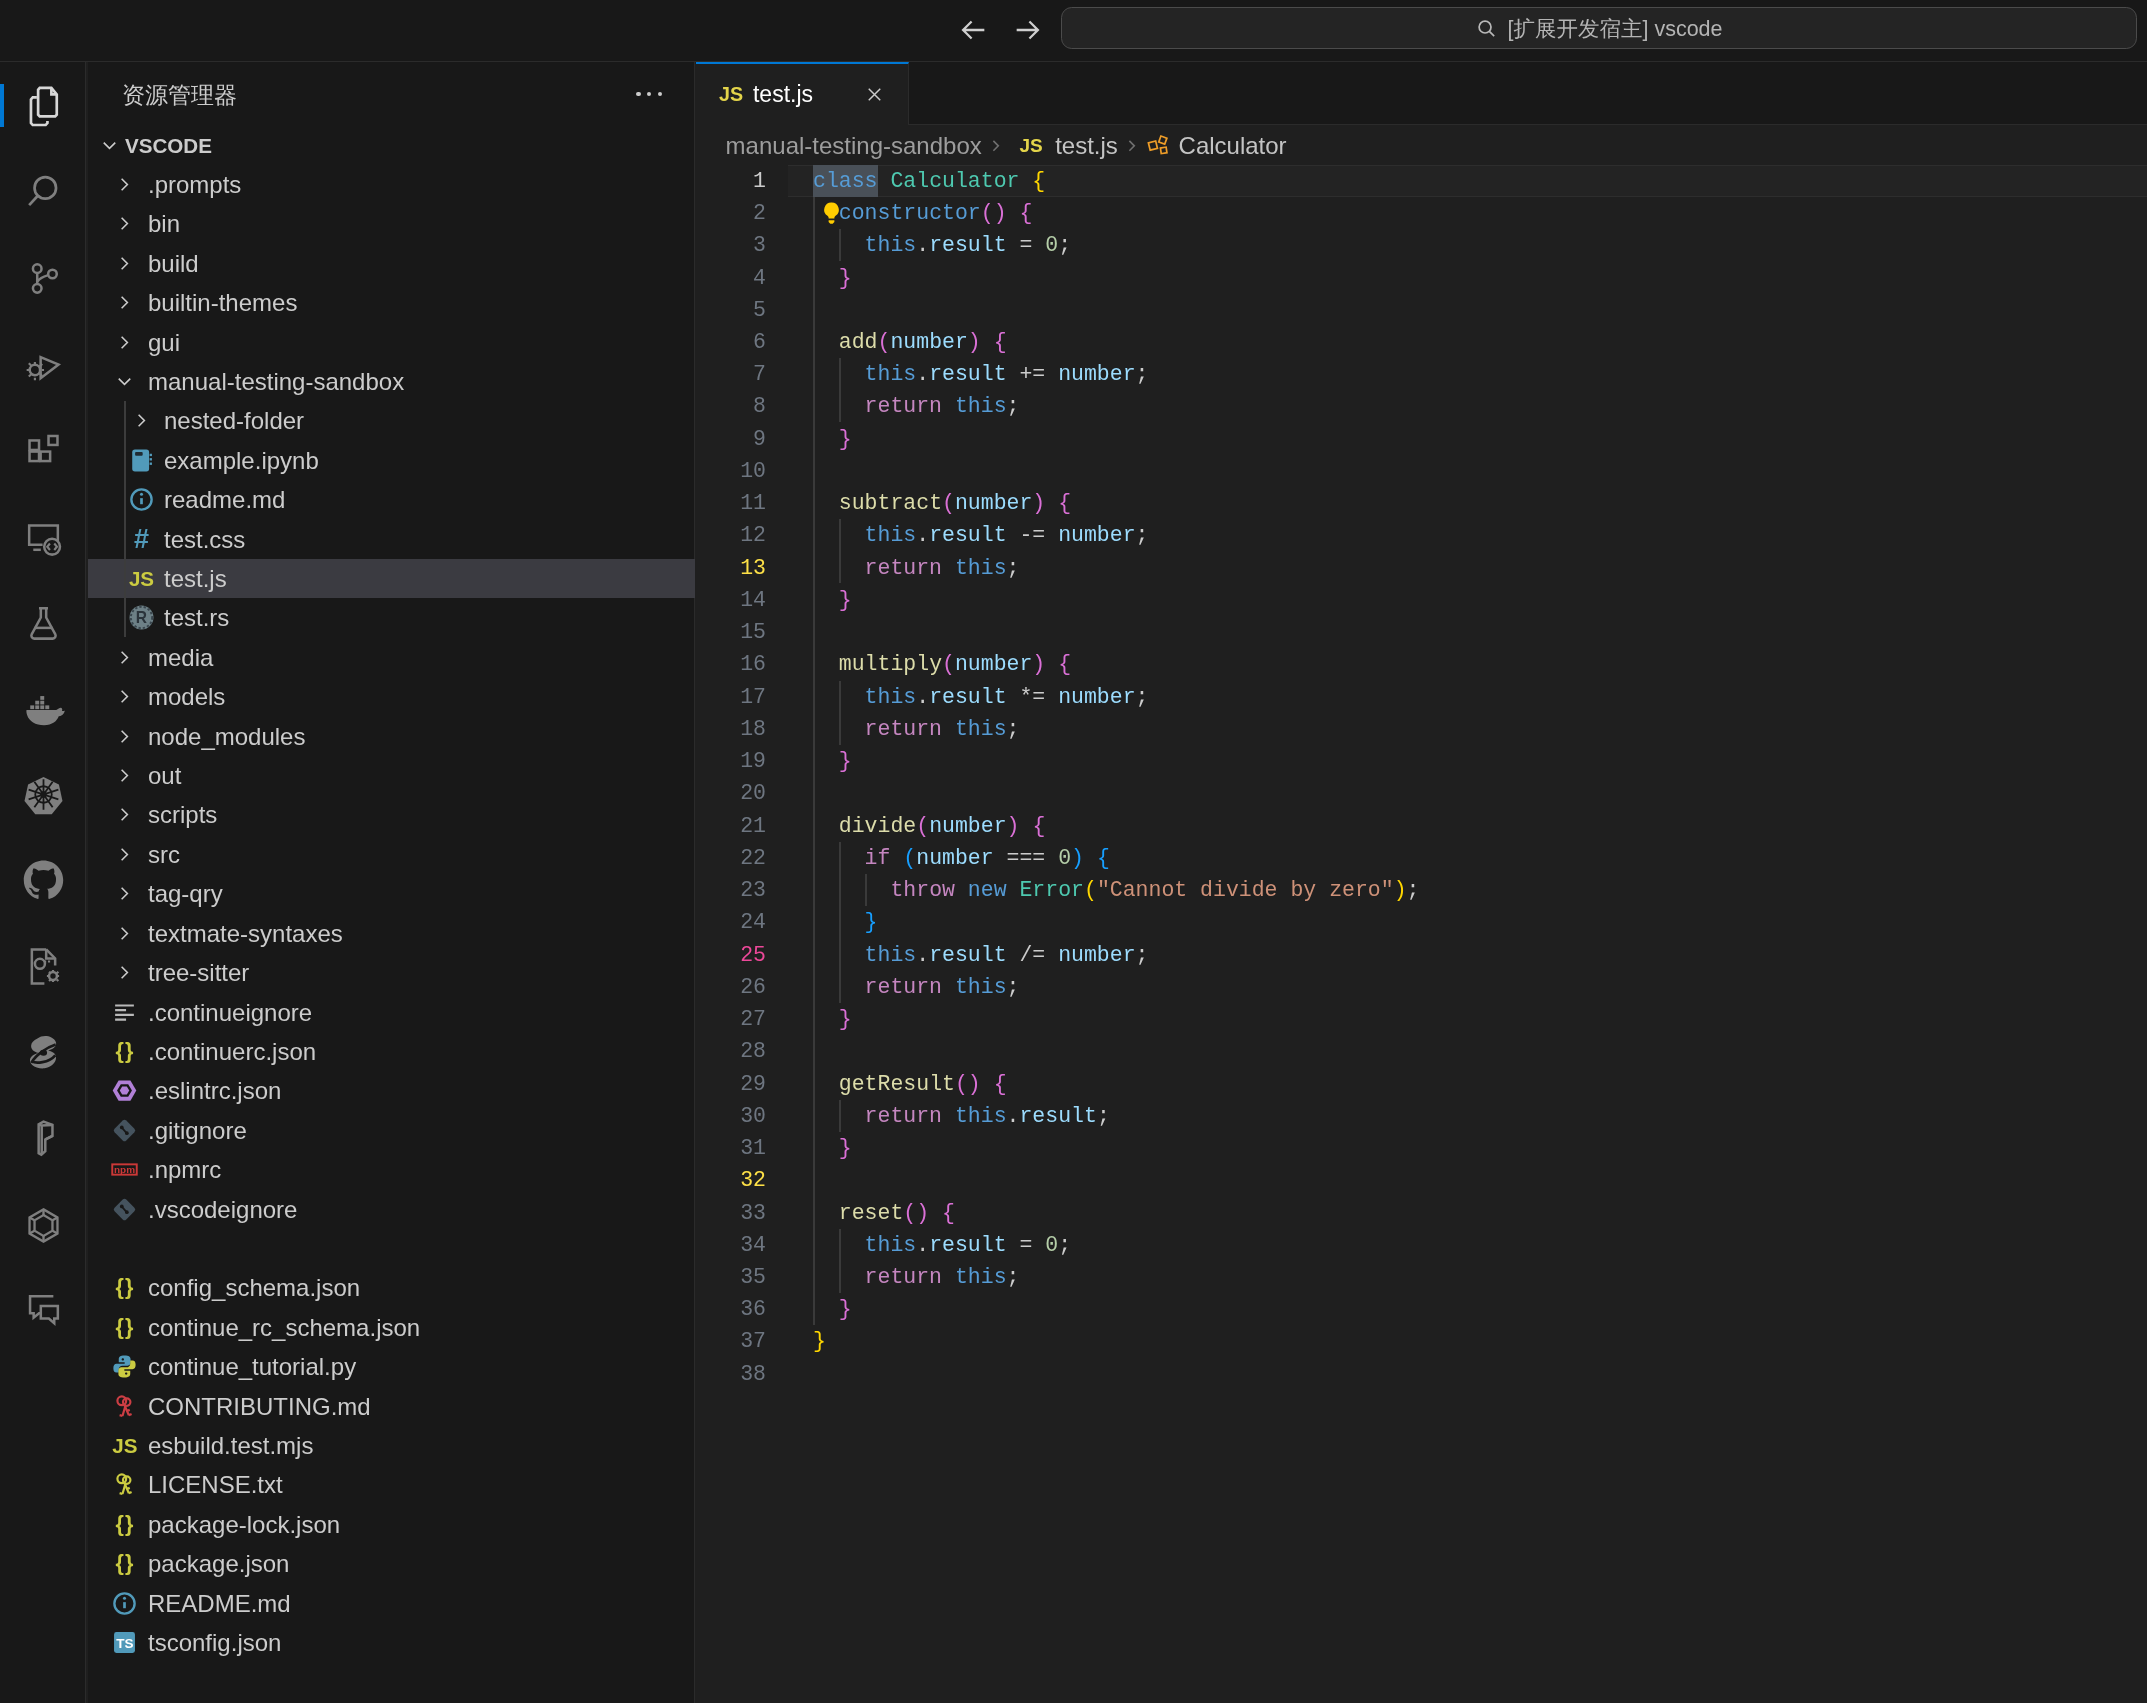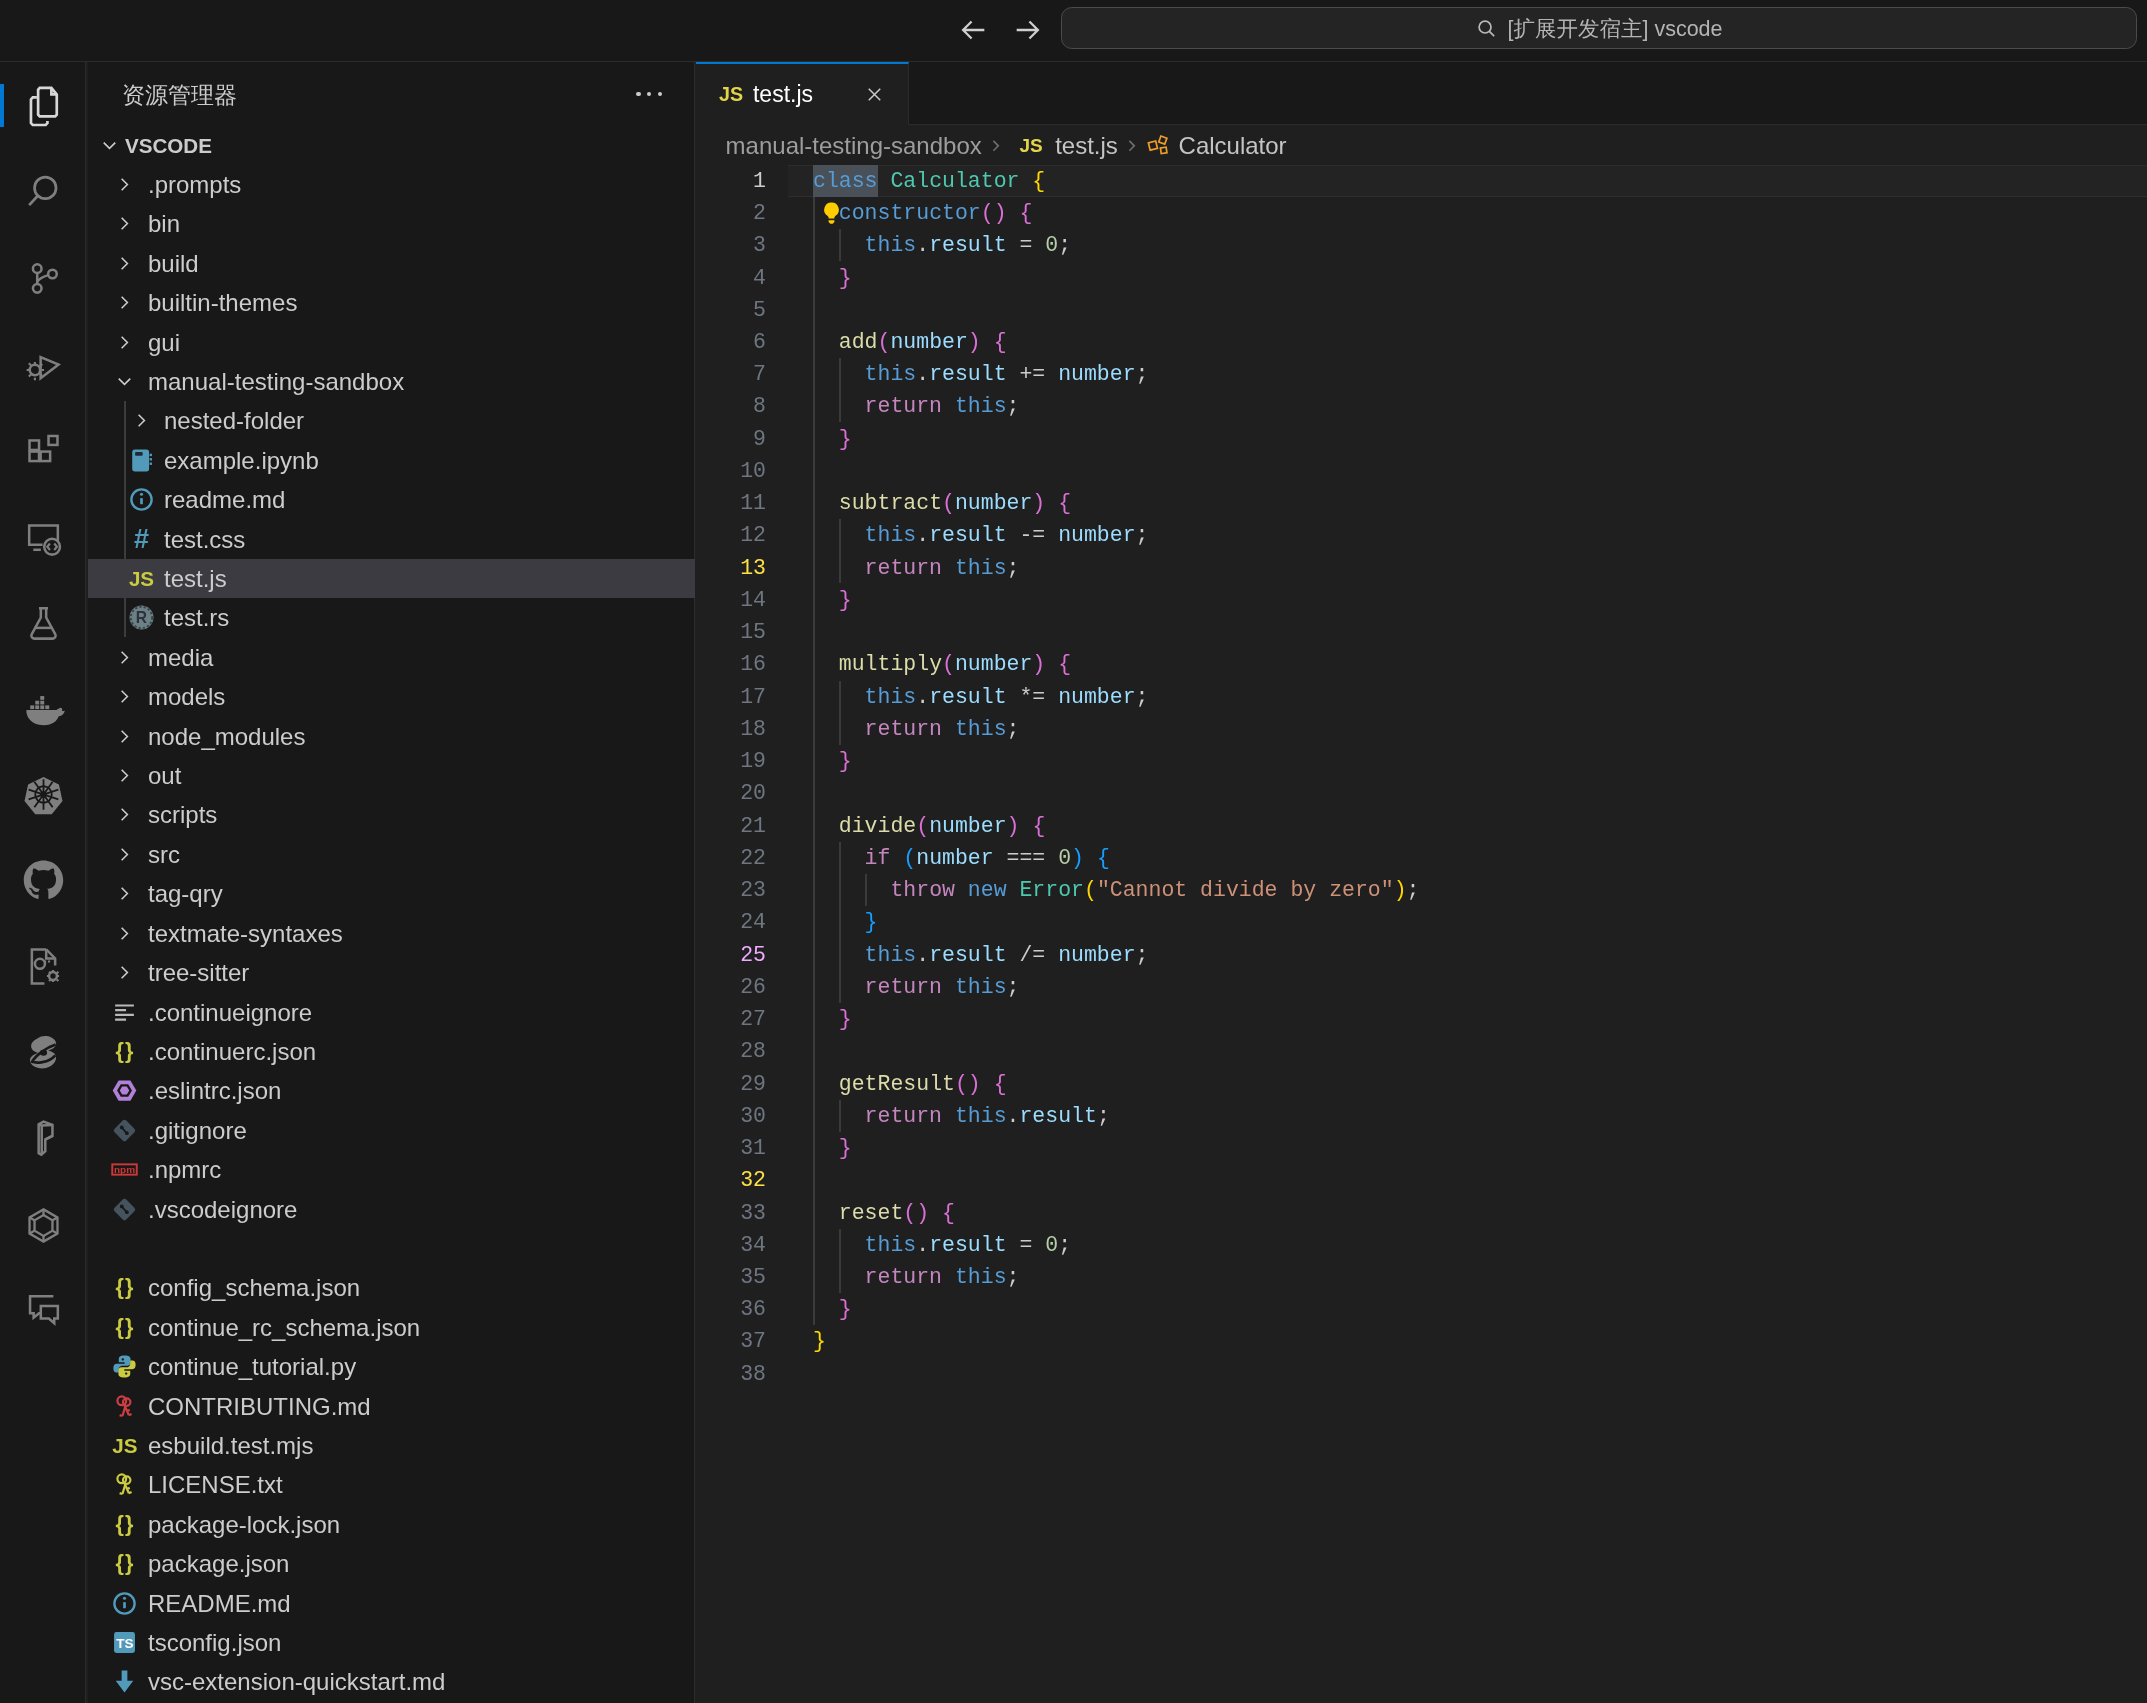--- a/index.html
+++ b/index.html
@@ -327,23 +327,20 @@
 <div class="row" style="top:1482px;"><div class="glyph" style="left:22.4px;"><span class="fi" style="color:#cbcb41;font-size:21.5px;letter-spacing:0.9px;">{}</span></div><span class="lbl1">package.json</span></div>
 <div class="row" style="top:1522px;"><div class="glyph" style="left:22.4px;"><svg width="27" height="27" viewBox="0 0 16 16" fill="none">
             <circle cx="8" cy="8" r="6" stroke="#519aba" stroke-width="1.4"></circle>
             <path d="M8 7.2v3.6" stroke="#519aba" stroke-width="1.6"></path>
             <circle cx="8" cy="4.9" r="0.9" fill="#519aba"></circle>
           </svg></div><span class="lbl1">README.md</span></div>
 <div class="row" style="top:1561px;"><div class="glyph" style="left:22.4px;"><svg width="27" height="27" viewBox="0 0 16 16" style="font-size:27px">
             <rect x="1.8" y="1.8" width="12.4" height="12.4" rx="1.4" fill="#519aba"></rect>
             <text x="8.2" y="11.3" font-size="8" font-weight="bold" fill="#ffffff" text-anchor="middle" font-family="Liberation Sans">TS</text>
           </svg></div><span class="lbl1">tsconfig.json</span></div>
-<div class="row" style="top:1600px;"><div class="glyph" style="left:22.4px;"><svg width="27" height="27" viewBox="0 0 16 16">
-            <path d="M6.3 1.5h3.4v6h3.5L8 14.5 2.8 7.5h3.5z" fill="#519aba"></path>
-          </svg></div><span class="lbl1">vsc-extension-quickstart.md</span></div>
 <div id="indentguide" style="top:339px;height:236px;"></div>
   </div>
 
   <div id="tabstrip" class="abs">
     <div id="tab">
       <span class="fi" style="color:#e3d44a;font-size:19.7px;margin-left:23px;">JS</span>
       <span style="color:#ffffff;font-size:23px;margin-left:9.9px;">test.js</span>
       <svg style="margin-left:50px;" width="23" height="23" viewBox="0 0 24 24" stroke="#cccccc" stroke-width="1.5" fill="none">
           <path d="M6 6l12 12M18 6L6 18"></path>
         </svg>
@@ -396,21 +393,21 @@
 <div class="gut" style="top:616px;color:#6e7681;">15</div>
 <div class="gut" style="top:648px;color:#6e7681;">16</div>
 <div class="gut" style="top:681px;color:#6e7681;">17</div>
 <div class="gut" style="top:713px;color:#6e7681;">18</div>
 <div class="gut" style="top:745px;color:#6e7681;">19</div>
 <div class="gut" style="top:777px;color:#6e7681;">20</div>
 <div class="gut" style="top:810px;color:#6e7681;">21</div>
 <div class="gut" style="top:842px;color:#6e7681;">22</div>
 <div class="gut" style="top:874px;color:#6e7681;">23</div>
 <div class="gut" style="top:906px;color:#6e7681;">24</div>
-<div class="gut" style="top:939px;color:#f0abfc;">25</div>
+<div class="gut" style="top:939px;color:#ec4899;">25</div>
 <div class="gut" style="top:971px;color:#6e7681;">26</div>
 <div class="gut" style="top:1003px;color:#6e7681;">27</div>
 <div class="gut" style="top:1035px;color:#6e7681;">28</div>
 <div class="gut" style="top:1068px;color:#6e7681;">29</div>
 <div class="gut" style="top:1100px;color:#6e7681;">30</div>
 <div class="gut" style="top:1132px;color:#6e7681;">31</div>
 <div class="gut" style="top:1164px;color:#fde047;">32</div>
 <div class="gut" style="top:1197px;color:#6e7681;">33</div>
 <div class="gut" style="top:1229px;color:#6e7681;">34</div>
 <div class="gut" style="top:1261px;color:#6e7681;">35</div>

